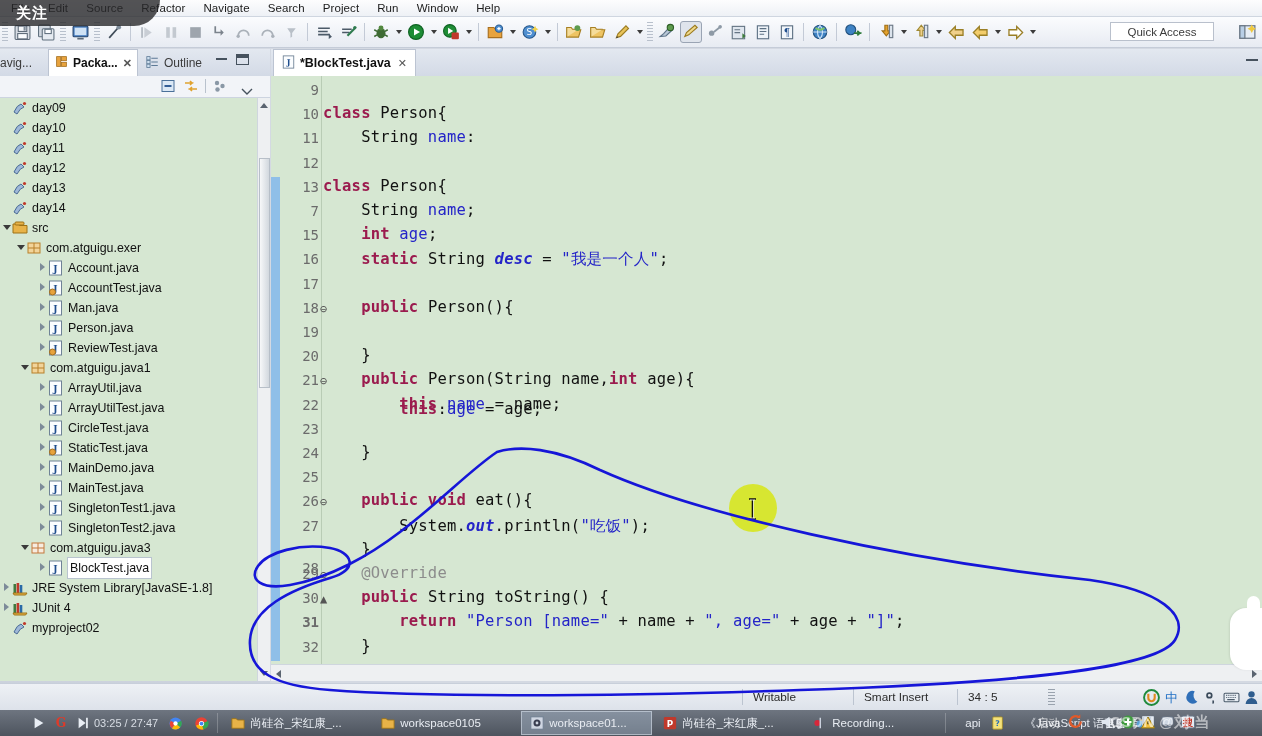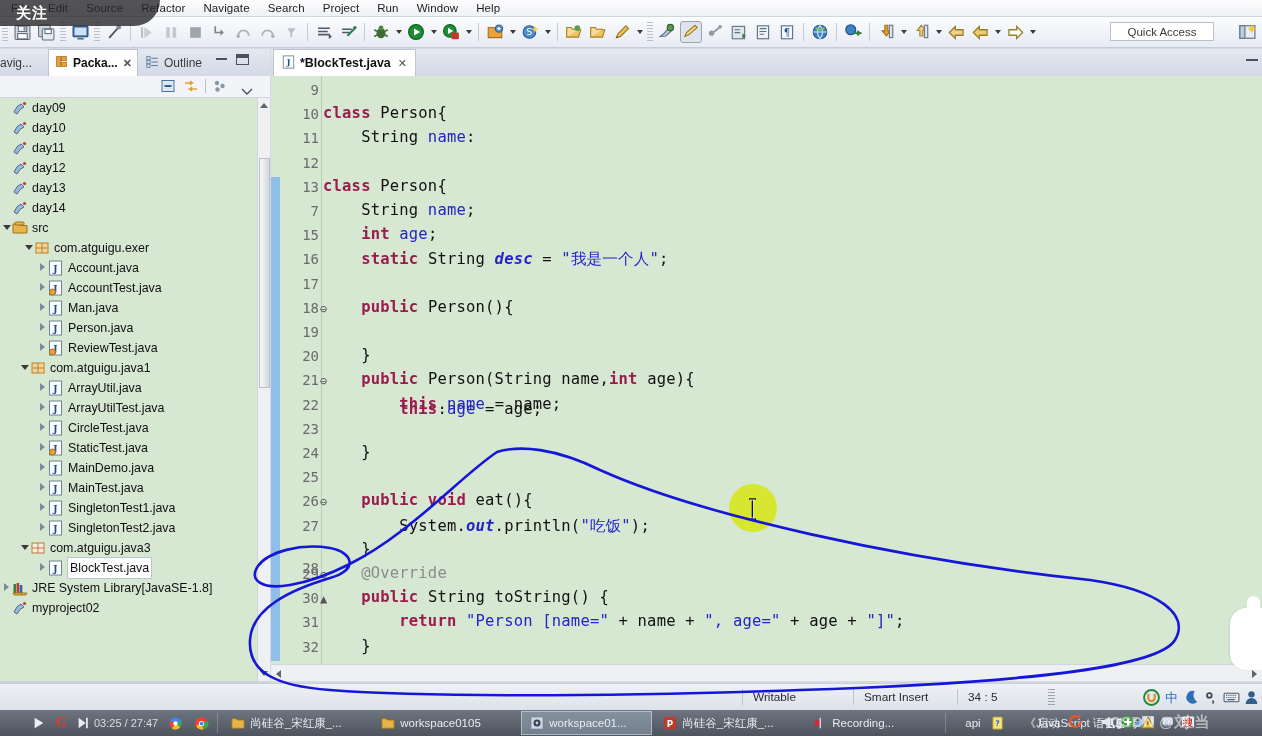--- a/index.html
+++ b/index.html
@@ -560,21 +560,21 @@
           <span class="tlabel">day14</span>
         </div>
         <div class="trow" style="padding-left: 2px;">
           <span class="twist open"></span>
           <span class="tico"><svg width="16" height="16" viewBox="0 0 16 16">
               <path d="M1 4 h5 l1.3 1.5 H15 V13 H1 Z" fill="#e8b348" stroke="#9e7317"></path>
               <rect x="3" y="2" width="9" height="3" rx="1" fill="#e8b348" stroke="#9e7317"></rect>
             </svg></span>
           <span class="tlabel">src</span>
         </div>
-        <div class="trow" style="padding-left: 24px;">
+        <div class="trow" style="padding-left: 16px;">
           <span class="twist open"></span>
           <span class="tico"><svg width="16" height="16" viewBox="0 0 16 16">
               <rect x="2" y="3" width="12" height="10" fill="#f2d49a" stroke="#b8802a"></rect>
               <path d="M8 3 v10 M2 8 h12" stroke="#b8802a"></path>
             </svg></span>
           <span class="tlabel">com.atguigu.exer</span>
         </div>
         <div class="trow" style="padding-left: 38px;">
           <span class="twist closed">
             <span></span>
@@ -739,20 +739,32 @@
             <span></span>
           </span>
           <span class="tico"><svg width="16" height="16" viewBox="0 0 16 16">
               <rect x="1.5" y="4" width="2.6" height="9" fill="#3f7a3f"></rect>
               <rect x="4.6" y="3" width="2.6" height="10" fill="#c0392b"></rect>
               <rect x="7.7" y="5" width="2.6" height="8" fill="#2a6aa8"></rect>
               <path d="M1 13 h14 l-1.4 2 H2.2 Z" fill="#e8b348" stroke="#9e7317"></path>
             </svg></span>
           <span class="tlabel">JRE System Library</span>
           <span class="tlabel dim"> [JavaSE-1.8]</span>
+        </div>
+        <div class="trow" style="padding-left: 2px;">
+          <span class="twist closed">
+            <span></span>
+          </span>
+          <span class="tico"><svg width="16" height="16" viewBox="0 0 16 16">
+              <rect x="1.5" y="4" width="2.6" height="9" fill="#3f7a3f"></rect>
+              <rect x="4.6" y="3" width="2.6" height="10" fill="#c0392b"></rect>
+              <rect x="7.7" y="5" width="2.6" height="8" fill="#2a6aa8"></rect>
+              <path d="M1 13 h14 l-1.4 2 H2.2 Z" fill="#e8b348" stroke="#9e7317"></path>
+            </svg></span>
+          <span class="tlabel">JUnit 4</span>
         </div>
         <div class="trow" style="padding-left: 2px;">
           <span class="twist "></span>
           <span class="tico"><svg width="16" height="16" viewBox="0 0 16 16">
               <path d="M2 12 q3-7 7-8 l3 3 q-4 1-7 7z" fill="#9fb8d8" stroke="#4a6b95"></path>
               <circle cx="12.5" cy="3.5" r="1.6" fill="#c0392b"></circle>
             </svg></span>
           <span class="tlabel">myproject02</span>
         </div>
       </div>
@@ -818,21 +830,21 @@
         <div class="ln" style="top: 417.4px;">26</div>
         <div class="gutter-mark" style="top: 439.6px; height: 24.2px;"></div>
         <div class="ln" style="top: 441.6px;">27</div>
         <div class="gutter-mark" style="top: 463.8px; height: 24.2px;"></div>
         <div class="ln" style="top: 484px;">28</div>
         <div class="gutter-mark" style="top: 488px; height: 24.2px;"></div>
         <div class="ln" style="top: 490px;">29</div>
         <div class="gutter-mark" style="top: 512.2px; height: 24.2px;"></div>
         <div class="ln" style="top: 514.2px;">30</div>
         <div class="gutter-mark" style="top: 536.4px; height: 24.2px;"></div>
-        <div class="ln" style="top: 538.4px;">31</div>
+        <div class="ln" style="top: 538.4px; font-weight: bold;">31</div>
         <div class="gutter-mark" style="top: 560.6px; height: 24.2px;"></div>
         <div class="ln" style="top: 562.6px;">32</div>
       </div>
     <div class="ruler"></div>
     <div class="codearea" id="code-lines">
         <div class="code" style="top: 4px;"></div>
         <div class="code" style="top: 28.2px;"><span class="kw">class </span><span class="pl">Person{</span></div>
         <div class="code" style="top: 52.4px;"><span class="pl">    String </span><span class="fld">name</span><span class="pl">:</span></div>
         <div class="code" style="top: 76.6px;"></div>
         <div class="code" style="top: 100.8px;"><span class="kw">class </span><span class="pl">Person{</span></div>

